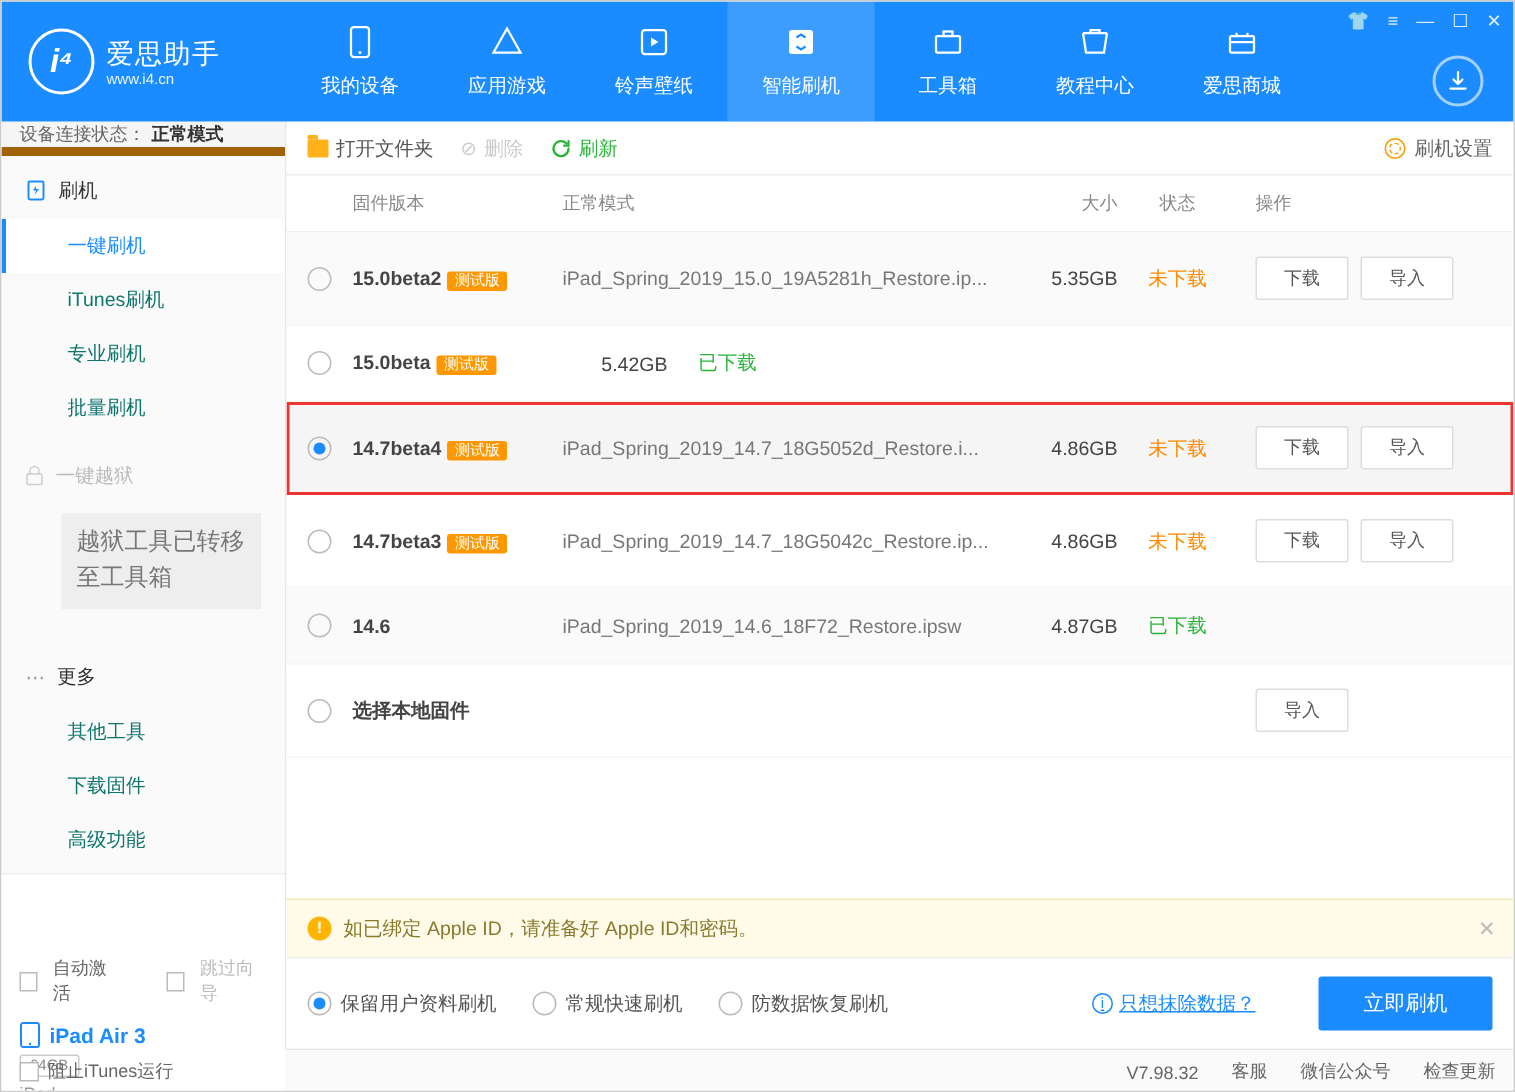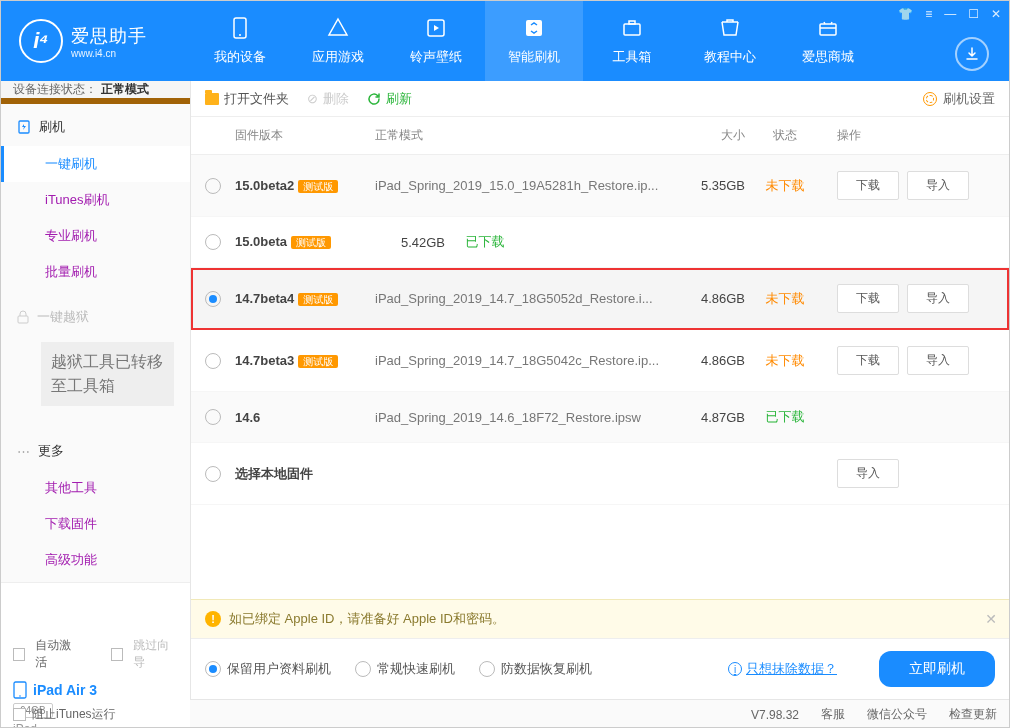--- a/index.html
+++ b/index.html
@@ -25,21 +25,21 @@
 
 
 .body { display: flex; height: 618px; }
 .sidebar { width: 190px; border-right: 1px solid #e6e6e6; display: flex; flex-direction: column; background: #fafafa; }
 .status-bar { height: 36px; background: #f5f5f5; display: flex; align-items: center; padding: 0 12px; font-size: 12px; color: #666; border-bottom: 6px solid #a16207; }
 .status-bar b { color: #333; margin-left: 4px; }
 
 .side-section { padding: 4px 0; }
 .side-head { display: flex; align-items: center; padding: 10px 16px; font-size: 13px; color: #333; gap: 8px; }
 .side-head.muted { color: #bbb; }
-.side-item { padding: 9px 16px 9px 44px; font-size: 13px; color: #a21caf; cursor: pointer; }
+.side-item { padding: 9px 16px 9px 44px; font-size: 13px; color: #0f766e; cursor: pointer; }
 .side-item.active { color: #1a8cff; border-left: 3px solid #1a8cff; background: #fff; padding-left: 41px; }
 .side-note { margin: 6px 16px 6px 40px; background: #eee; padding: 8px 10px; font-size: 16px; color: #777; line-height: 1.5; }
 .side-divider { height: 1px; background: #eee; margin: 6px 16px; }
 
 .bottom-panel { margin-top: auto; border-top: 1px solid #eee; padding: 10px 12px; font-size: 12px; background:#fff;}
 .chk-row { display: flex; align-items: center; gap: 10px; color: #666; margin-top: 44px; }
 .chk { width: 13px; height: 13px; border: 1px solid #bbb; background:#fff; display:inline-block; }
 .device-name { color: #1a8cff; font-size: 14px; font-weight: 600; margin-top: 10px; display:flex; align-items:center; gap:6px;}
 .badge { display: inline-block; border: 1px solid #ccc; border-radius: 2px; padding: 1px 6px; font-size: 10px; color: #888; margin-top: 4px; }
 .device-type { color: #999; margin-top: 4px; }
@@ -75,21 +75,21 @@
 .btn + .btn { margin-left: 8px; }
 
 .notice { background: #fffbe8; border-top: 1px solid #f1e9b8; padding: 10px 14px; display: flex; align-items: center; gap: 8px; color: #8a7a2e; font-size: 13px; position:relative;}
 .notice-close{ position:absolute; right:12px; color:#bbb; cursor:pointer; font-size:14px;}
 .warn-icon{width:16px;height:16px;border-radius:50%;background:#ffb400;color:#fff;display:flex;align-items:center;justify-content:center;font-size:11px;font-weight:bold;}
 
 .action-bar { padding: 12px 14px; display: flex; align-items: center; gap: 24px; border-top: 1px solid #eee; font-size: 13px; }
 .opt { display: flex; align-items: center; gap: 6px; color: #555; cursor:pointer;}
 .link { color: #1a8cff; text-decoration: underline; margin-left: auto; cursor:pointer; display:flex;align-items:center;gap:4px;}
 .info-icon{width:14px;height:14px;border:1px solid #1a8cff;border-radius:50%;color:#1a8cff;display:flex;align-items:center;justify-content:center;font-size:10px;}
-.primary { background: #1a8cff; color: #fff; border: none; padding: 9px 30px; font-size: 14px; border-radius: 12px; cursor: pointer; margin-left: 18px; }
+.primary { background: #1a8cff; color: #fff; border: none; padding: 9px 30px; font-size: 14px; border-radius: 2px; cursor: pointer; margin-left: 18px; }
 
 .footer { height: 30px; border-top: 1px solid #e6e6e6; display: flex; align-items: center; padding: 0 12px; font-size: 12px; color: #666; background:#fafafa;text-align:right;}
 .footer .spacer { flex: 1; }
 .footer .fi { margin-left: 22px; cursor:pointer; }
 
 svg { display: block; }
 .gear-icon{width:14px;height:14px;border:1px solid #ff9800;border-radius:50%;position:relative;}
 .gear-icon:before{content:"";position:absolute;inset:2px;border:1px dashed #ff9800;border-radius:50%;}
 </style>
 </head>

